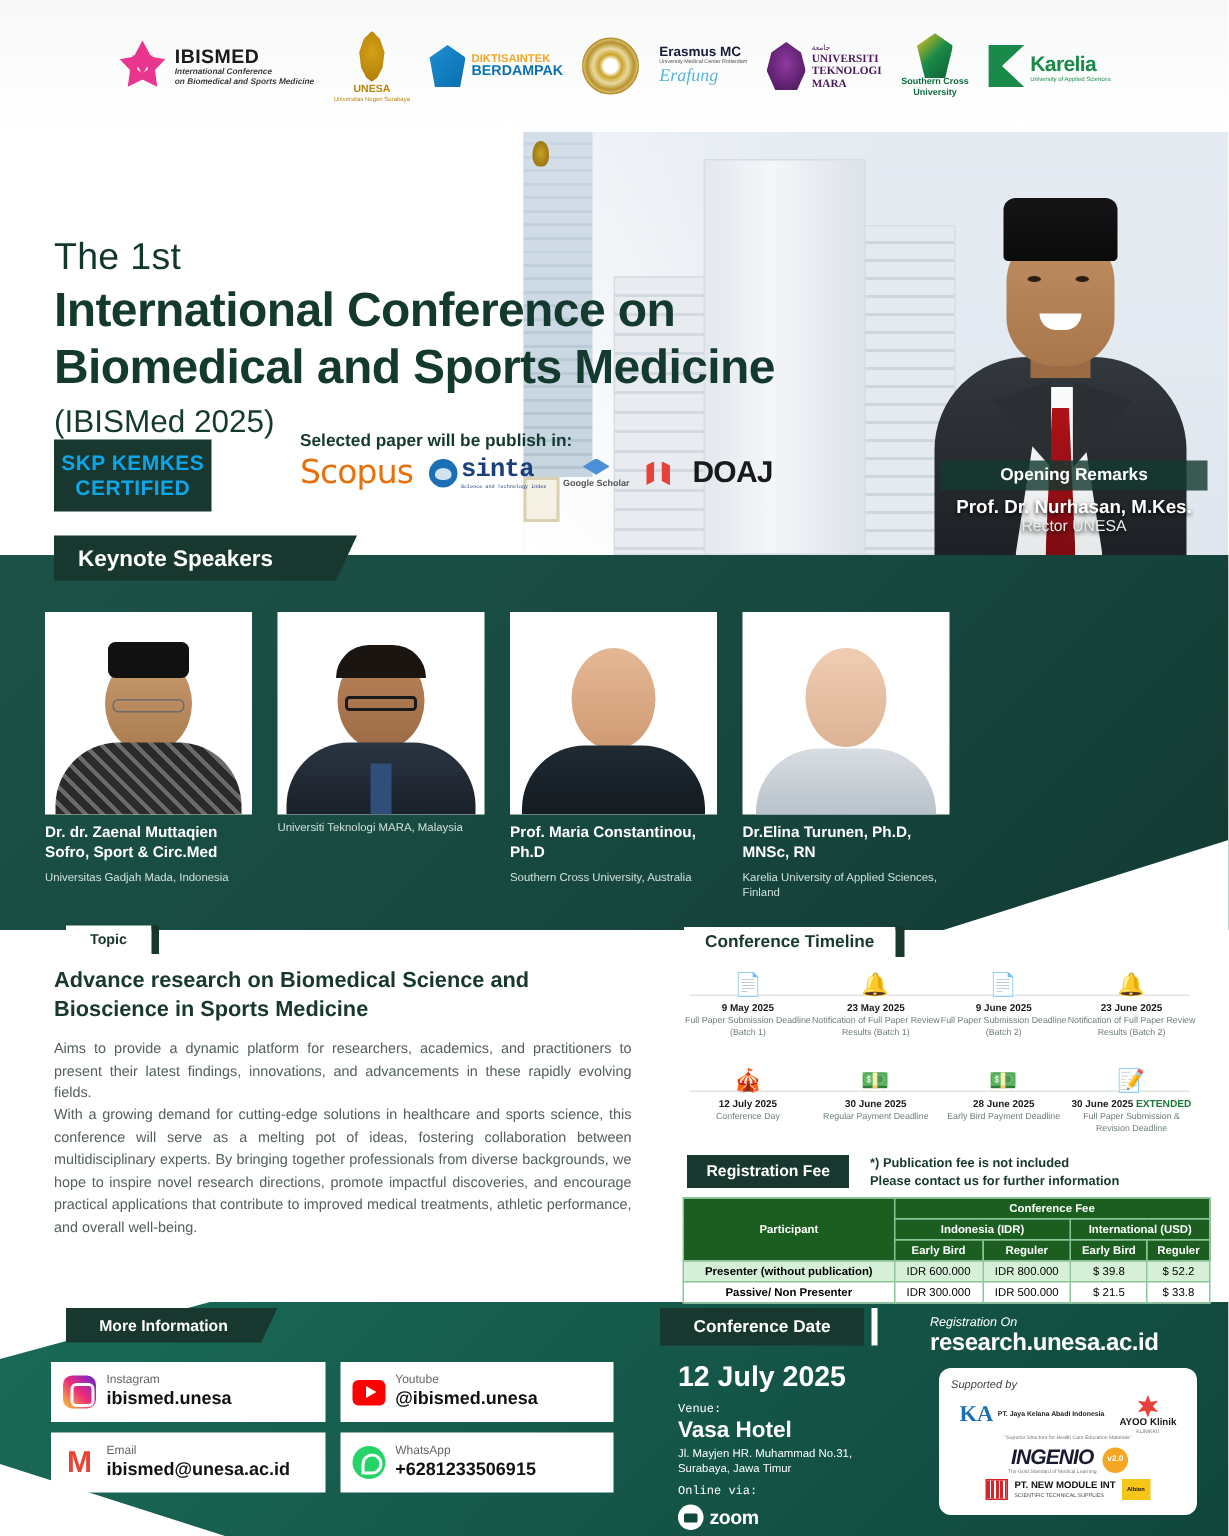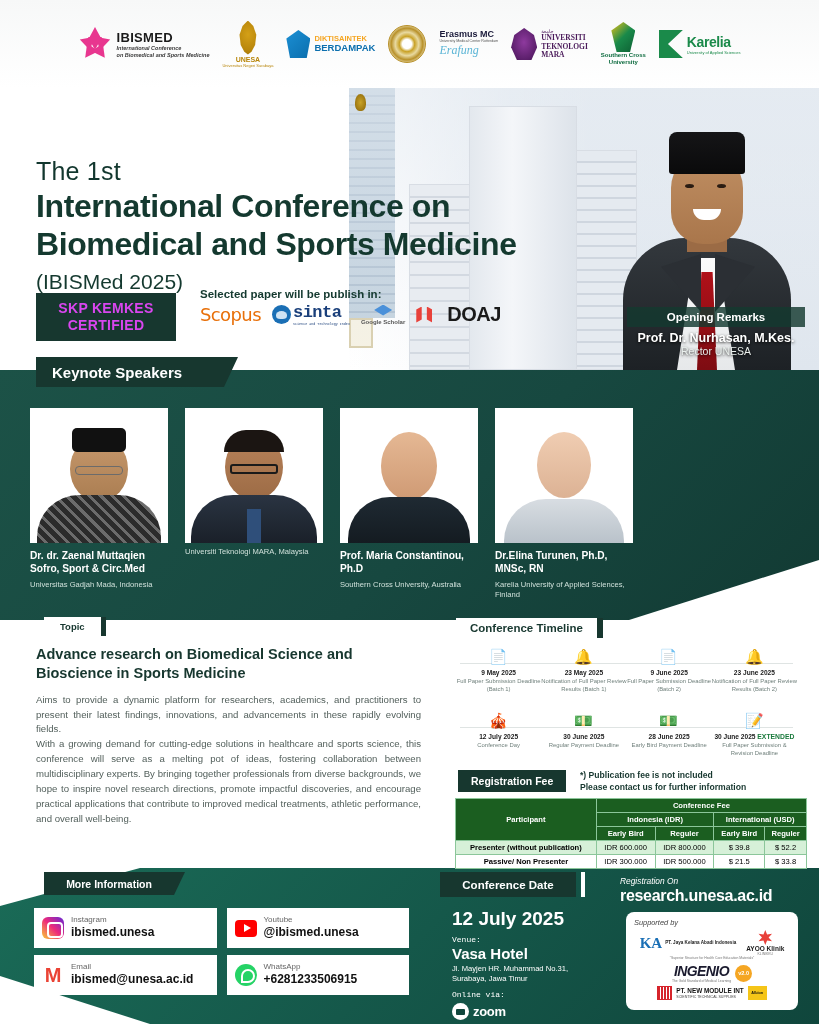--- a/index.html
+++ b/index.html
@@ -116,29 +116,29 @@
   .r-eyeL{left:76px;} .r-eyeR{left:108px;}
   .r-smile { position:absolute; left:84px; bottom:150px; width:28px;height:11px;
     background:#fff;border-radius:0 0 14px 14px; }
 
   .hero-text { position:absolute; left:36px; top:26px; z-index:6;margin-top:43px; }
   .the1st { font-size:25px; color:#12372e; font-weight:normal; letter-spacing:.2px; }
   .main-title { font-size:32px; font-weight:bold; color:#14392f; line-height:1.18; letter-spacing:-.4px; margin-top:2px; }
   .sub-title { font-size:21px; color:#14392f; margin-top:6px; }
 
   
-  .skp { position:absolute; left:36px; top:293px; width:140px; height:48px;
-    background:#17372f; color:#d946ef; display:flex; flex-direction:column;
+  .skp { position:absolute; left:36px; top:293px; width:105px; height:48px;
+    background:#17372f; color:#0ea5e9; display:flex; flex-direction:column;
     align-items:center; justify-content:center; z-index:12; }
   .skp span { font-size:14px; font-weight:bold; line-height:1.25; letter-spacing:.3px; }
 
   .publish { position:absolute; left:200px; top:288px; z-index:12; }
   .publish-lbl { font-size:11.5px; font-weight:bold; color:#14392f; }
   .publish-row { display:flex; align-items:center; gap:11px; margin-top:3px; }
-  .scopus { font-size:18px; color:#e8700a; font-family:"DejaVu Sans",sans-serif; letter-spacing:-.6px; }
+  .scopus { font-size:22px; color:#e8700a; font-family:"DejaVu Sans",sans-serif; letter-spacing:-.6px; }
   .sinta-wrap { display:flex; align-items:center; gap:2px;font-family:Liberation Mono, monospace; }
   .sinta-c { width:19px;height:19px;border-radius:50%;background:#1a6fb5;
       display:flex;align-items:center;justify-content:center; }
   .sinta-c::after{content:"";width:11px;height:8px;background:#cfe3f3;border-radius:50% 50% 40% 40%;}
   .sinta-t { font-size:17px; font-weight:bold; color:#1a3f7a; letter-spacing:-.5px; }
   .sinta-s { font-size:3.4px; color:#1a3f7a; }
   .gs-wrap { display:flex; flex-direction:column; align-items:center; }
   .gs-cap { width:18px;height:13px;background:#4a90d9;clip-path:polygon(50% 0,100% 42%,50% 84%,0 42%); }
   .gs-t { font-size:6px; color:#555; font-weight:bold; margin-top:1px; }
   .doaj-wrap { display:flex; align-items:center; gap:15px; }

